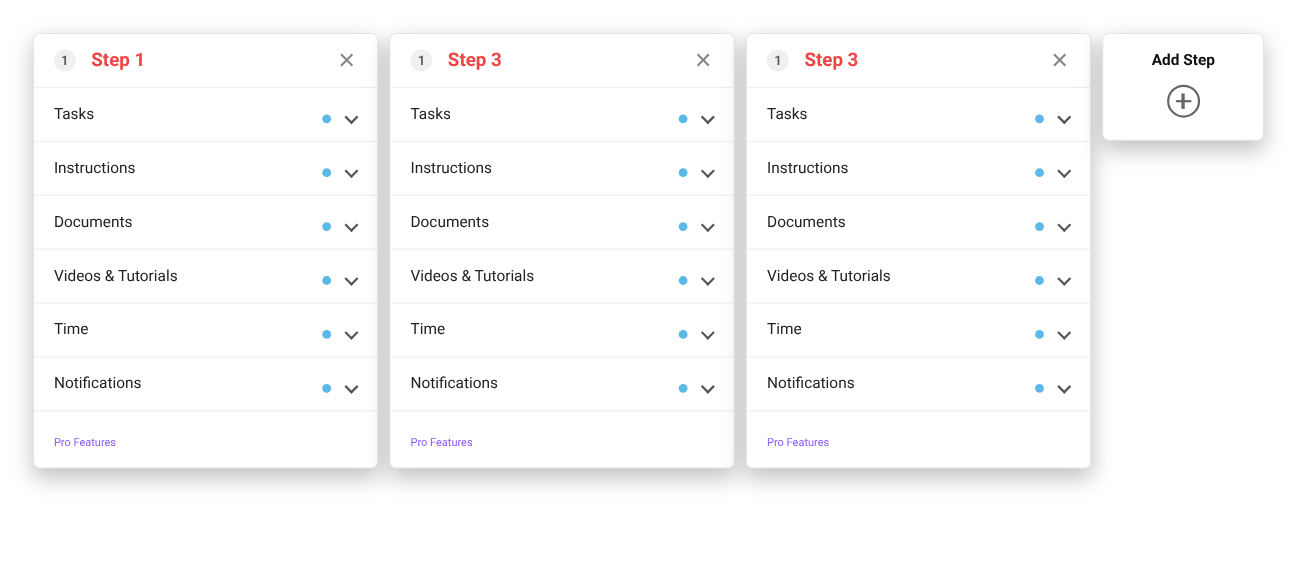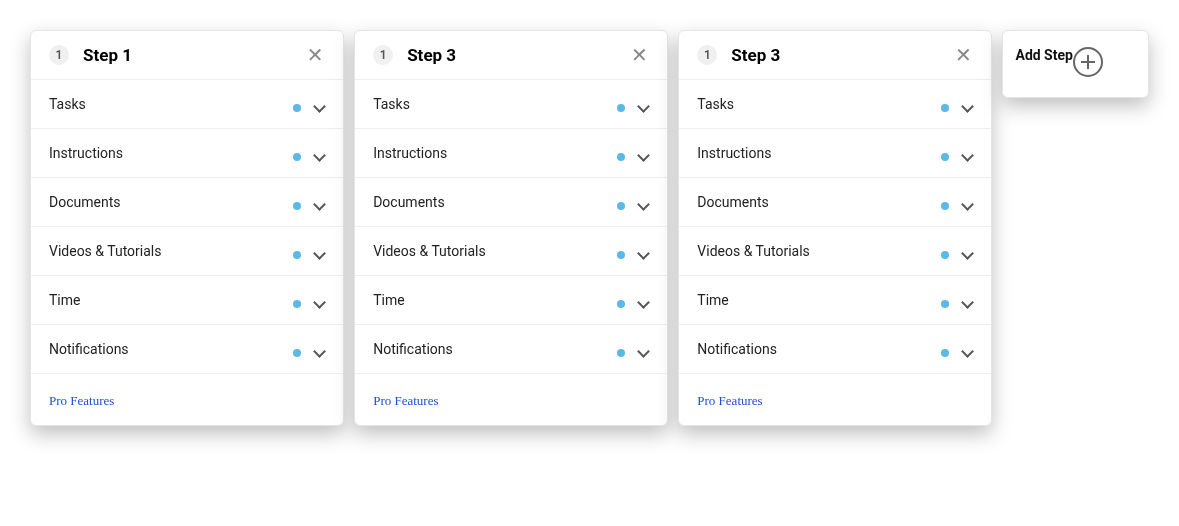--- a/index.html
+++ b/index.html
@@ -40,21 +40,21 @@
       font-size: 12px;
       font-weight: 600;
       display: flex;
       align-items: center;
       justify-content: center;
       margin-right: 14px;
     }
     .step-title {
       font-size: 17px;
       font-weight: 700;
-      color: #000000;
+      color: #ef4444;
       flex: 1;
     }
     .close-btn {
       color: #888;
       font-size: 20px;
       cursor: pointer;
       width: 20px;
       height: 20px;
       display: flex;
       align-items: center;
@@ -93,33 +93,33 @@
       border-right: 2px solid #555;
       border-bottom: 2px solid #555;
       transform: rotate(45deg);
       top: -2px;
       left: 2px;
     }
     .pro-row {
       padding: 16px 18px;
     }
     .pro-link {
-      font-size: 13px;
-      color: #1d4ed8;
-      cursor: pointer;
-      font-family: Liberation Serif, serif;
+      font-size: 10px;
+      color: #8b5cf6;
+      cursor: pointer;
     }
     .add-step-card {
       width: 148px;
       background: #ffffff;
       border: 1px solid #e5e5e5;
       border-radius: 6px;
       box-shadow: 0 8px 20px rgba(0,0,0,0.25);
       padding: 16px 12px 20px 12px;
       display: flex;
+      flex-direction: column;
       align-items: center;
       cursor: pointer;
     }
     .add-step-label {
       font-size: 14px;
       font-weight: 700;
       color: #111;
       margin-bottom: 14px;
     }
     .plus-icon {

